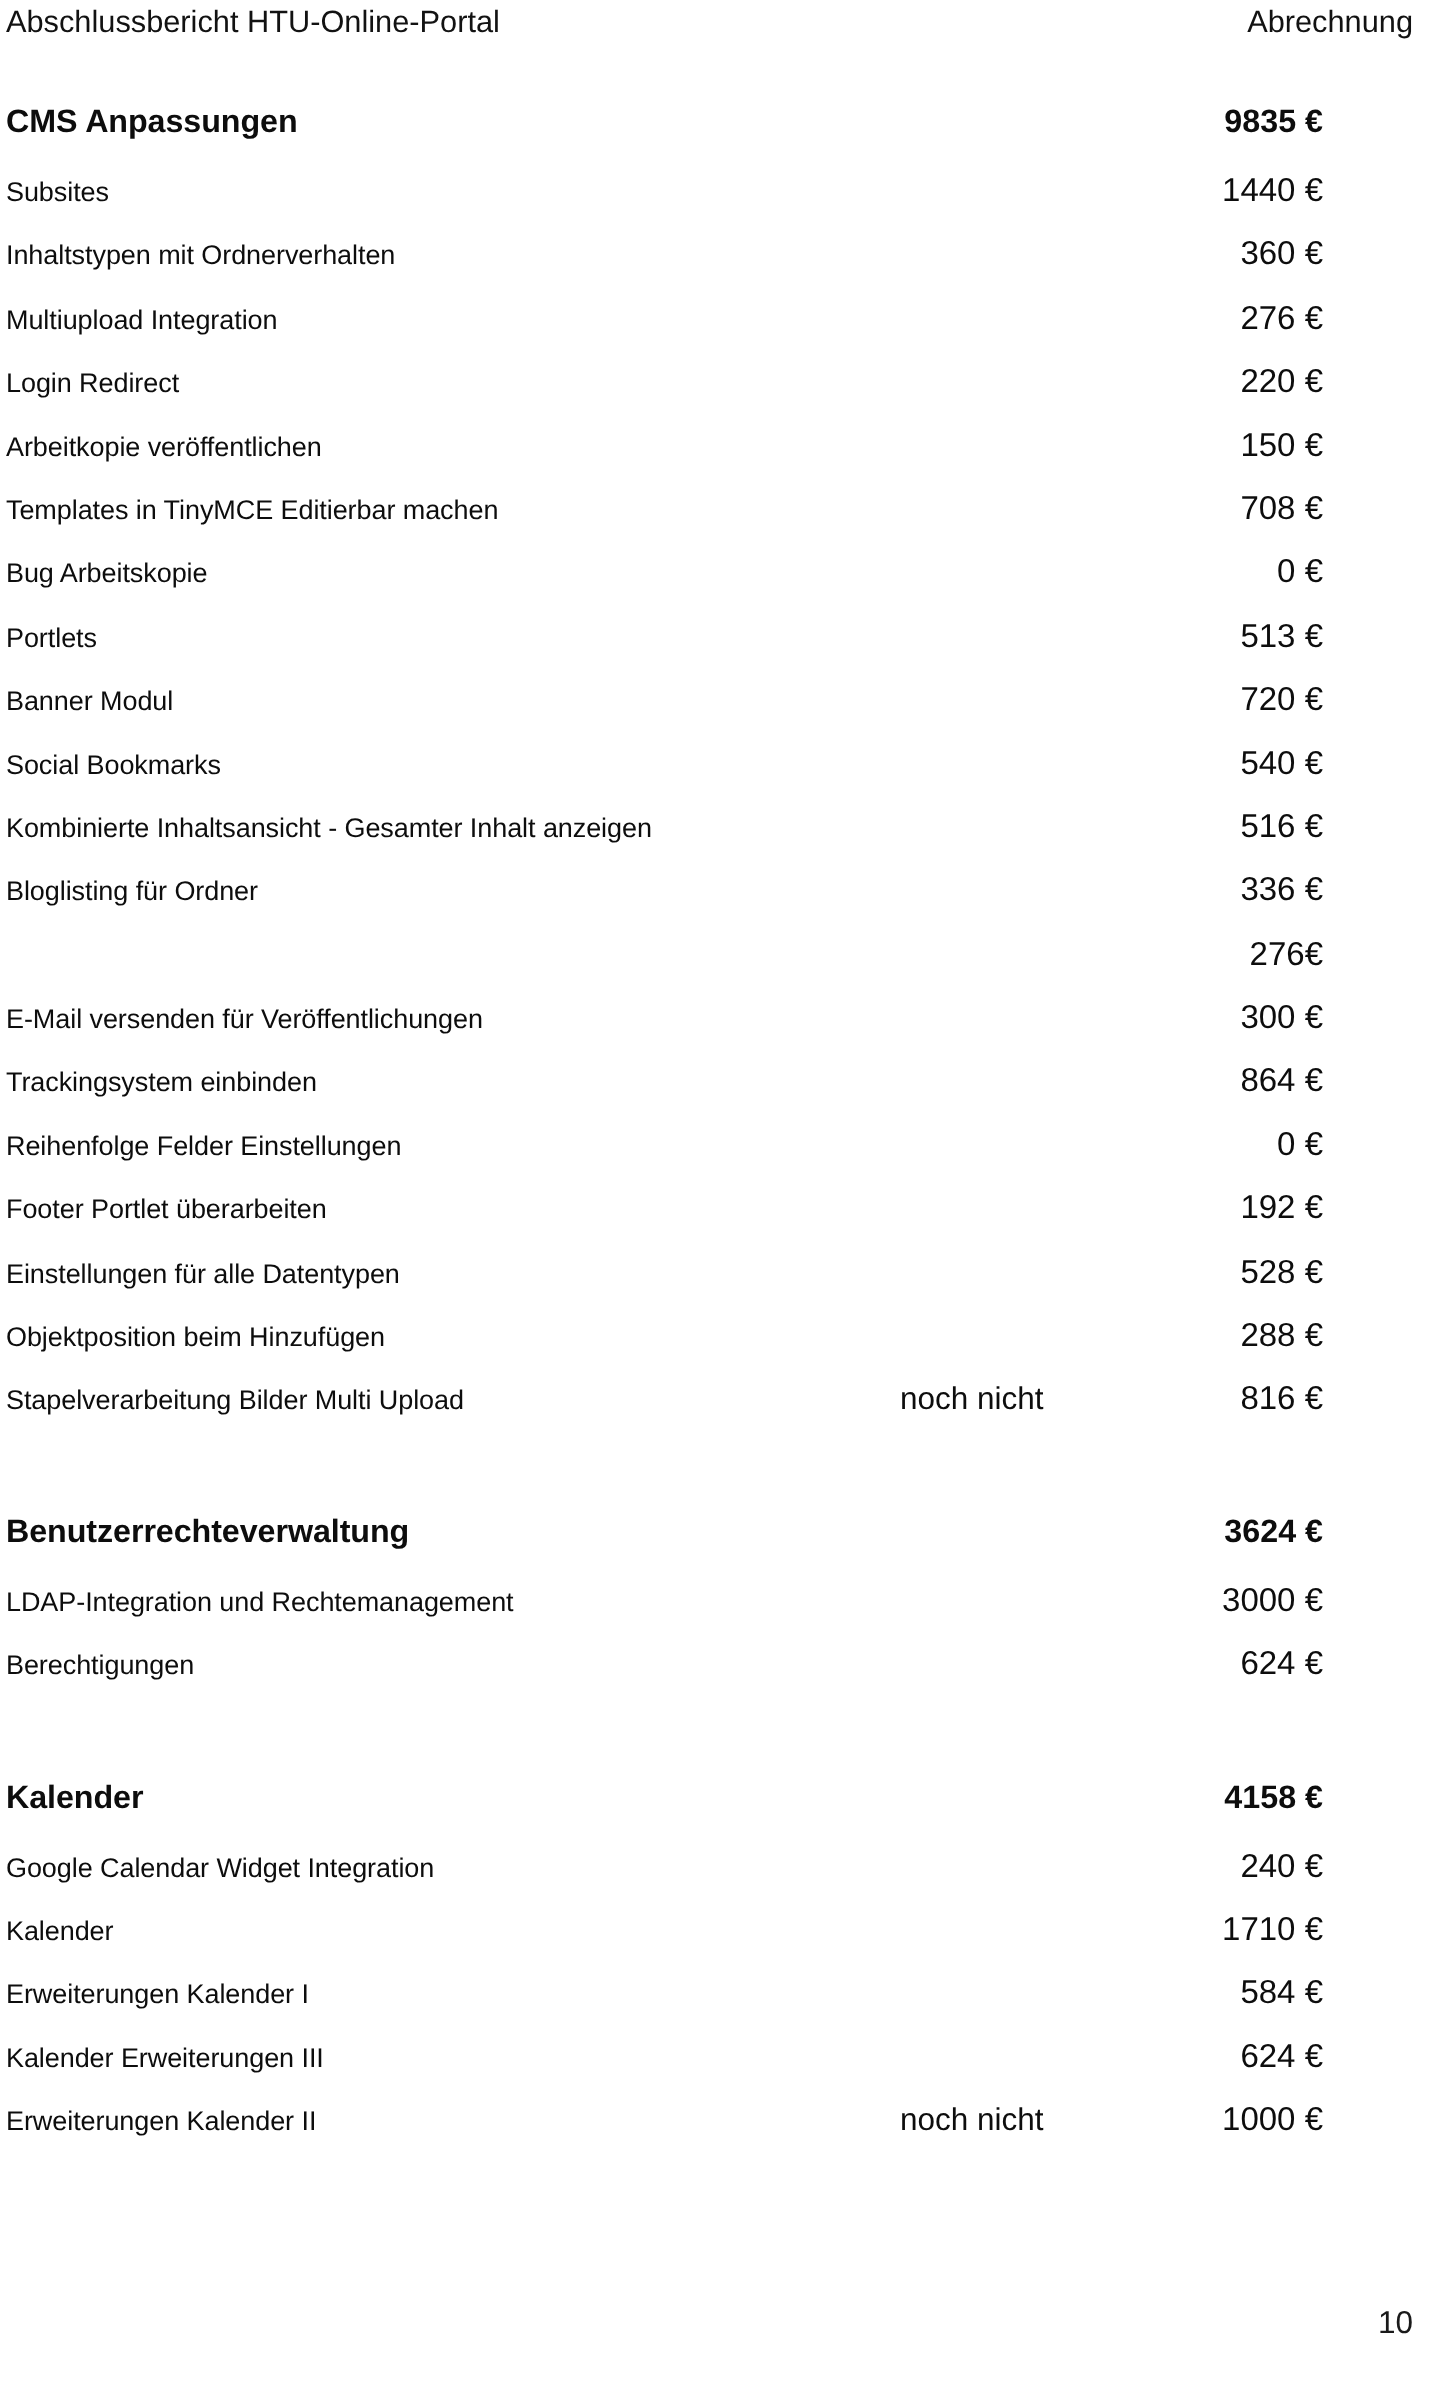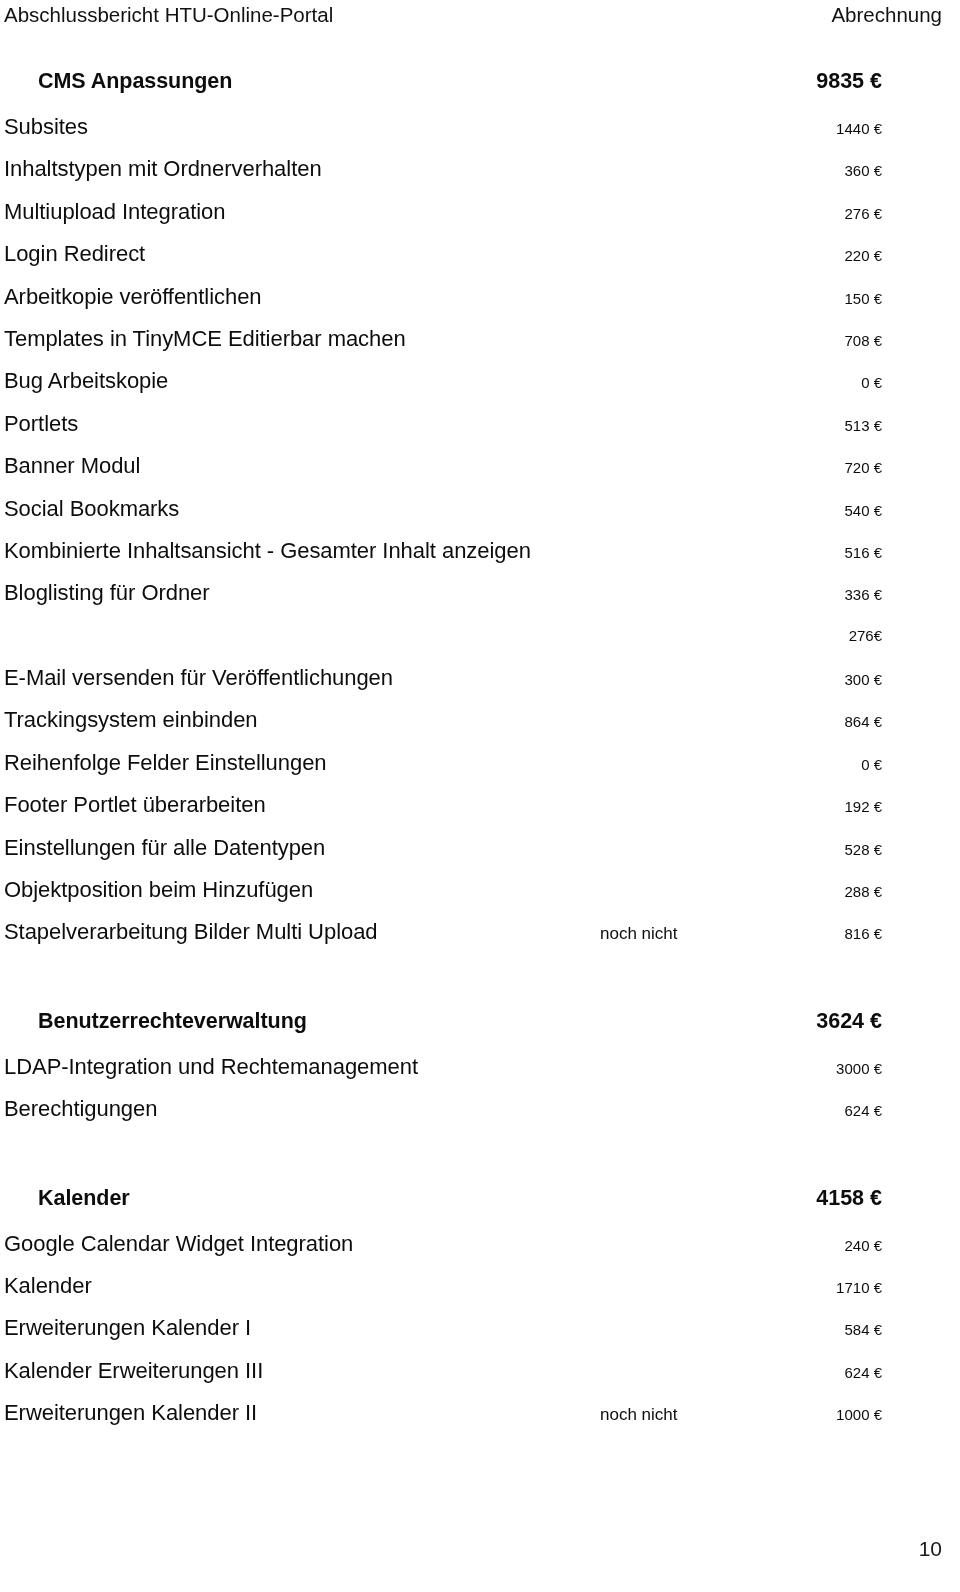--- a/index.html
+++ b/index.html
@@ -54,48 +54,48 @@
   .row {
     display: flex;
     align-items: baseline;
     height: 42.4px;
     padding-left: 4px;
     padding-right: 78px;
   }
 
   .row .label {
     flex: 0 0 596px;
-    font-size: 22px;
+    font-size: 18px;
     line-height: 26px;
     white-space: nowrap;
     letter-spacing: -0.05px;
   }
   .row .note {
     flex: 0 0 104px;
-    font-size: 17px;
+    font-size: 21px;
     line-height: 26px;
     text-align: left;
     white-space: nowrap;
   }
   .row .amount {
     flex: 1 1 auto;
-    font-size: 15px;
+    font-size: 22px;
     line-height: 26px;
     text-align: right;
     white-space: nowrap;
   }
 
   
   .row.section .label,
   .row.section .amount,
   .row.section .note {
     font-weight: 700;
     font-size: 21.5px;
   }
-  .row.section { height: 46px; margin-left: 34px; }
+  .row.section { height: 46px; }
 
   
   .gap { height: 46px; }
 
   
   .page-number {
     position: absolute;
     right: 18px;
     bottom: 8px;
     font-size: 21px;

